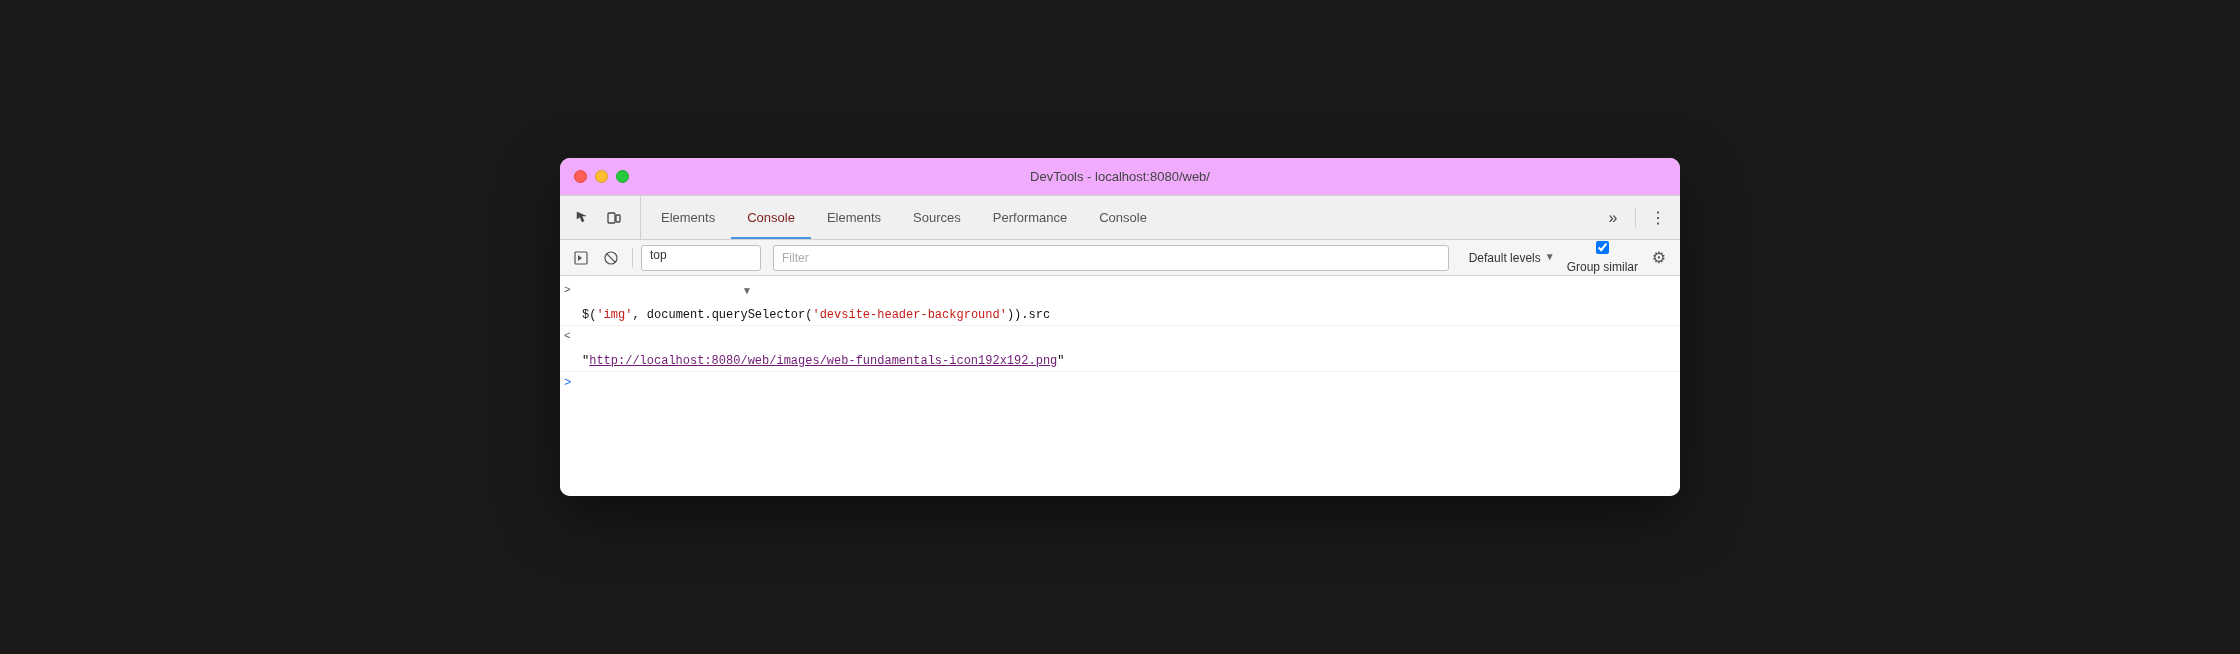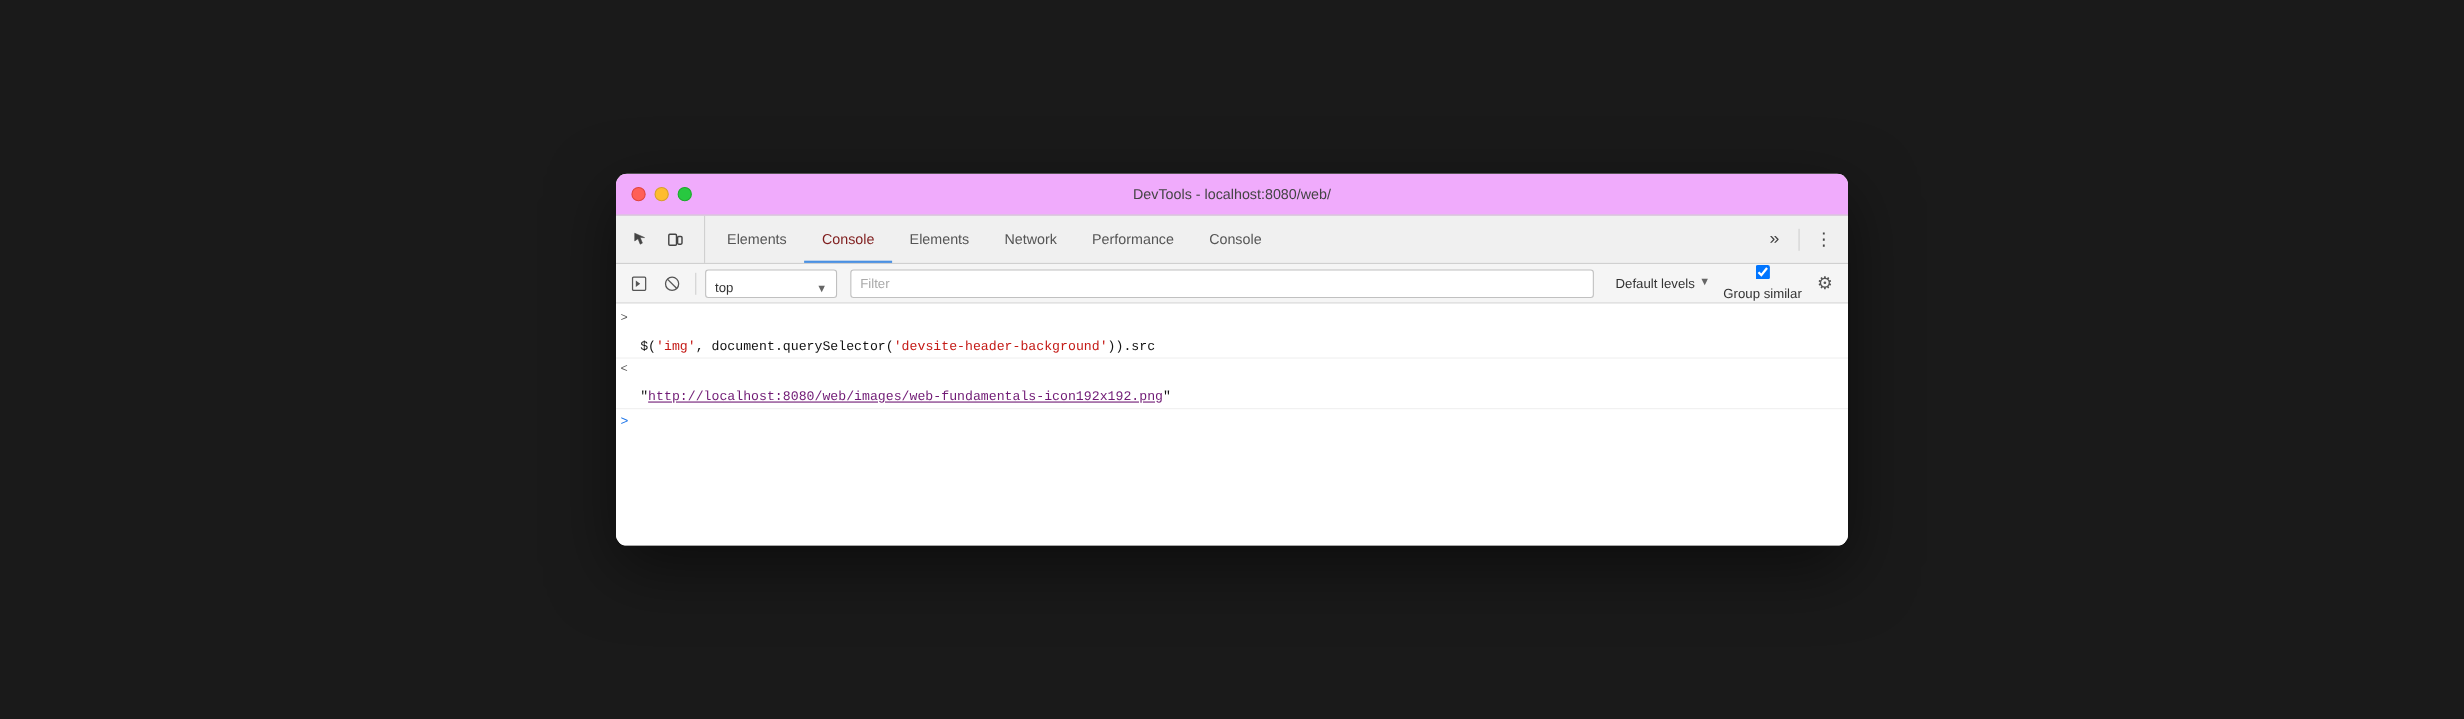--- a/index.html
+++ b/index.html
@@ -154,31 +154,32 @@
 
     .toolbar-divider {
       width: 1px;
       height: 20px;
       background: #d0d0d0;
       margin: 0 4px;
     }
 
     .context-select {
       display: flex;
-      align-items: flex-end;
+      align-items: flex-start;
       gap: 23px;
       padding: 2px 8px;
       background: white;
       border: 1px solid #c0c0c0;
       border-radius: 3px;
       font-size: 12px;
       color: #333;
       cursor: pointer;
       height: 26px;
       min-width: 120px;
+      flex-direction: column;
     }
 
     .filter-input {
       flex: 1;
       height: 26px;
       border: 1px solid #c0c0c0;
       border-radius: 3px;
       padding: 0 8px;
       font-size: 12px;
       color: #14532d;
@@ -309,21 +310,21 @@
       <div class="tab">
         <span>Elements</span>
       </div>
       <div class="tab active">
         <span>Console</span>
       </div>
       <div class="tab">
         <span>Elements</span>
       </div>
       <div class="tab">
-        <span>Network</span>
+        <span>Sources</span>
       </div>
       <div class="tab">
         <span>Performance</span>
       </div>
       <div class="tab">
         <span>Console</span>
       </div>
     </div>
 
     <div class="tab-bar-right">

